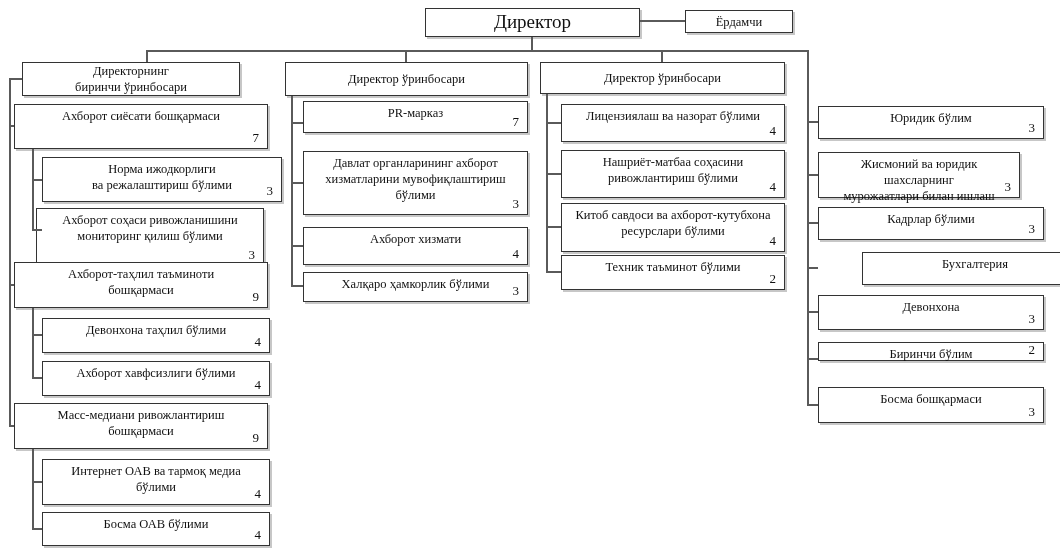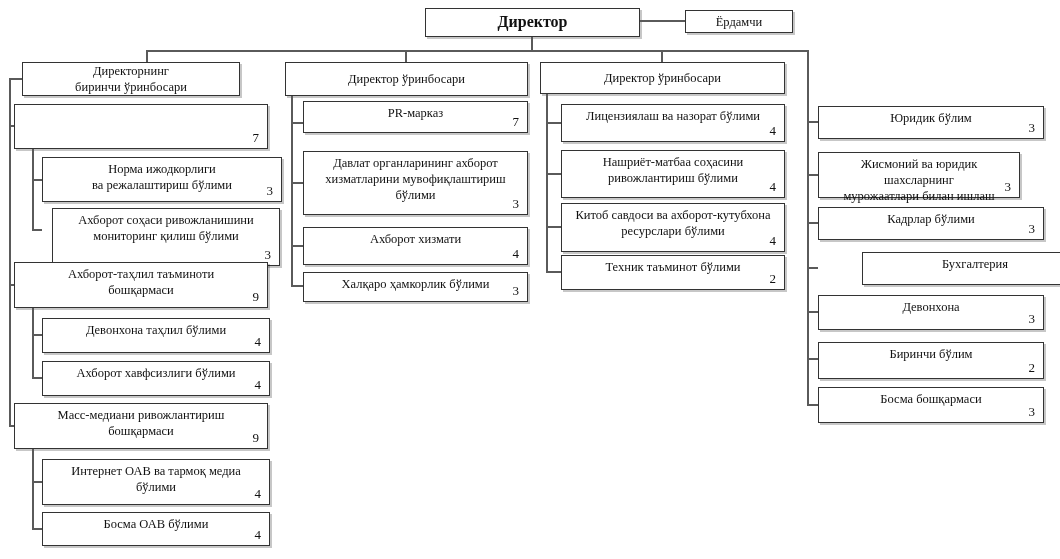--- a/index.html
+++ b/index.html
@@ -11,48 +11,49 @@
   .box{
     position:absolute;background:#ffffff;border:1px solid #333333;
     box-shadow:2px 2px 0 rgba(0,0,0,.22);
     text-align:center;font-size:12.5px;line-height:1.28;
     box-sizing:border-box;
   }
   .box .lbl{display:block;padding:3px 6px 0;white-space:pre-line;}
   .box .num{position:absolute;right:8px;bottom:1px;font-size:13px;}
   .head{display:flex;align-items:center;justify-content:center;}
   .head .lbl{padding:0 6px;}
-  .bold .lbl{font-weight:bold;font-size:16px;}
+  .bold .lbl{font-weight:normal;font-size:19px;}
   .l{position:absolute;background:#5a5a5a;}
 </style>
 </head>
 <body>
 
 <div id="stage">
 
   <div class="box head bold" style="left:425px;top:8px;width:215px;height:29px">
     <span class="lbl">Директор</span>
   </div>
   <div class="box head" style="left:685px;top:10px;width:108px;height:23px">
     <span class="lbl">Ёрдамчи</span>
   </div>
 
   <div class="box head" style="left:22px;top:62px;width:218px;height:34px">
     <span class="lbl">Директорнинг
 биринчи ўринбосари</span>
   </div>
   <div class="box" style="left:14px;top:104px;width:254px;height:45px">
+    <span class="lbl">Ахборот сиёсати бошқармаси</span>
     <span class="num">7</span>
   </div>
   <div class="box" style="left:42px;top:157px;width:240px;height:45px">
     <span class="lbl">Норма ижодкорлиги
 ва режалаштириш бўлими</span>
     <span class="num">3</span>
   </div>
-  <div class="box" style="left:52px;top:208px;width:228px;height:58px">
+  <div class="box" style="left:36px;top:208px;width:228px;height:58px">
     <span class="lbl">Ахборот соҳаси ривожланишини
 мониторинг қилиш бўлими</span>
     <span class="num">3</span>
   </div>
   <div class="box" style="left:14px;top:262px;width:254px;height:46px">
     <span class="lbl">Ахборот-таҳлил таъминоти
 бошқармаси</span>
     <span class="num">9</span>
   </div>
   <div class="box" style="left:42px;top:318px;width:228px;height:35px">
@@ -136,21 +137,21 @@
     <span class="num">3</span>
   </div>
   <div class="box" style="left:862px;top:252px;width:226px;height:33px">
     <span class="lbl">Бухгалтерия</span>
     <span class="num">3</span>
   </div>
   <div class="box" style="left:818px;top:295px;width:226px;height:35px">
     <span class="lbl">Девонхона</span>
     <span class="num">3</span>
   </div>
-  <div class="box" style="left:818px;top:342px;width:226px;height:37px">
+  <div class="box" style="left:818px;top:342px;width:226px;height:19px">
     <span class="lbl">Биринчи бўлим</span>
     <span class="num">2</span>
   </div>
   <div class="box" style="left:818px;top:387px;width:226px;height:36px">
     <span class="lbl">Босма бошқармаси</span>
     <span class="num">3</span>
   </div>
 
   <div class="l" style="left:640px;top:20px;width:45px;height:2px"></div>
   <div class="l" style="left:531px;top:37px;width:2px;height:14px"></div>

